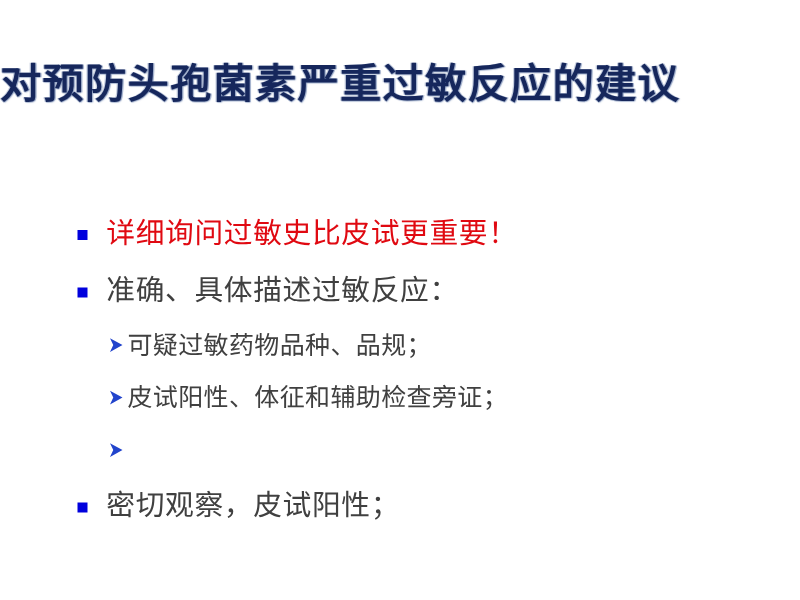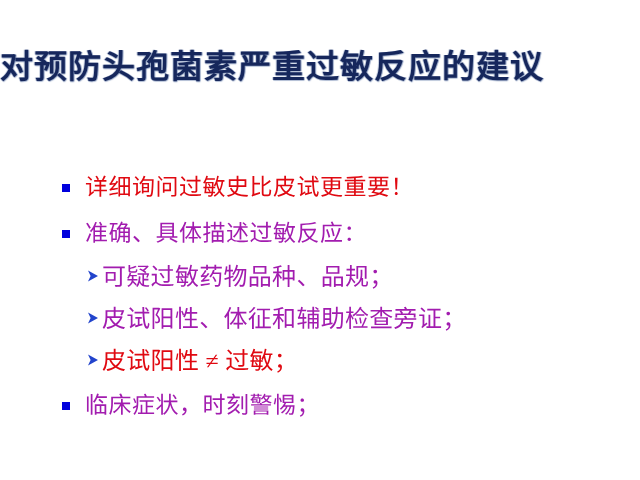--- a/index.html
+++ b/index.html
@@ -92,29 +92,29 @@
     width: 13px;
     height: 20px;
     margin-top: 7px;
     margin-right: 2px;
     position: relative;
   }
   .level2 .marker svg {
     display: block;
   }
   .level2 .bullet-text {
-    font-family: Liberation Serif, serif;
-    font-size: 24px;
+    font-family: Liberation Sans, sans-serif;
+    font-size: 20px;
     line-height: 30px;
     letter-spacing: 0.3px;
     white-space: nowrap;
   }
 
   .txt-red   { color: #e00911; }
-  .txt-black { color: #a21caf; }
+  .txt-black { color: #404040; }
 </style>
 </head>
 <body>
 
 <div class="slide">
 
   <div class="slide-title">对预防头孢菌素严重过敏反应的建议</div>
 
   <div class="body-list">
 
@@ -145,23 +145,22 @@
       </span>
       <span class="bullet-text txt-black">皮试阳性、体征和辅助检查旁证；</span>
     </div>
 
     <div class="bullet-row level2">
       <span class="marker">
         <svg width="13" height="14" viewBox="0 0 13 14" aria-hidden="true">
           <path d="M1 1.5 L11 7 L1 12.5 L3.6 7 Z" fill="#2244cc"></path>
         </svg>
       </span>
-      <span class="bullet-text txt-red">皮试阳性 ≠ 过敏；</span>
     </div>
 
     <div class="bullet-row level1">
       <span class="marker"></span>
-      <span class="bullet-text txt-black">临床症状，时刻警惕；</span>
+      <span class="bullet-text txt-black">密切观察，皮试阳性；</span>
     </div>
 
 
   </div>
 </div>
 
 </body></html>

